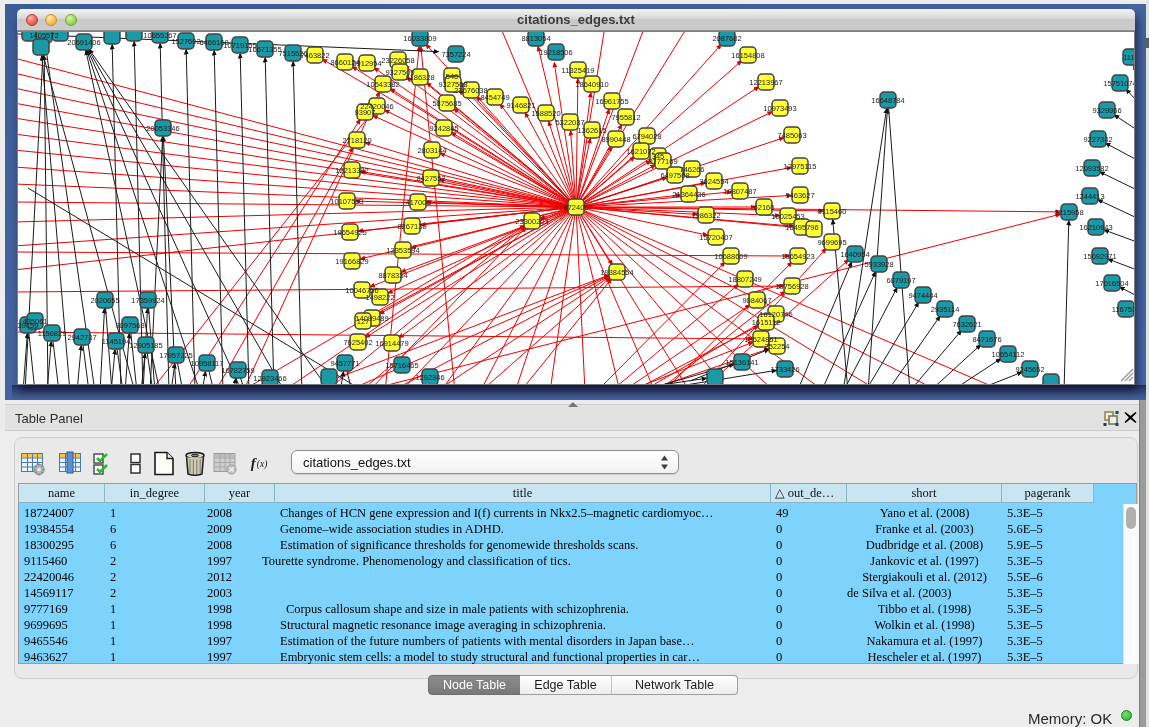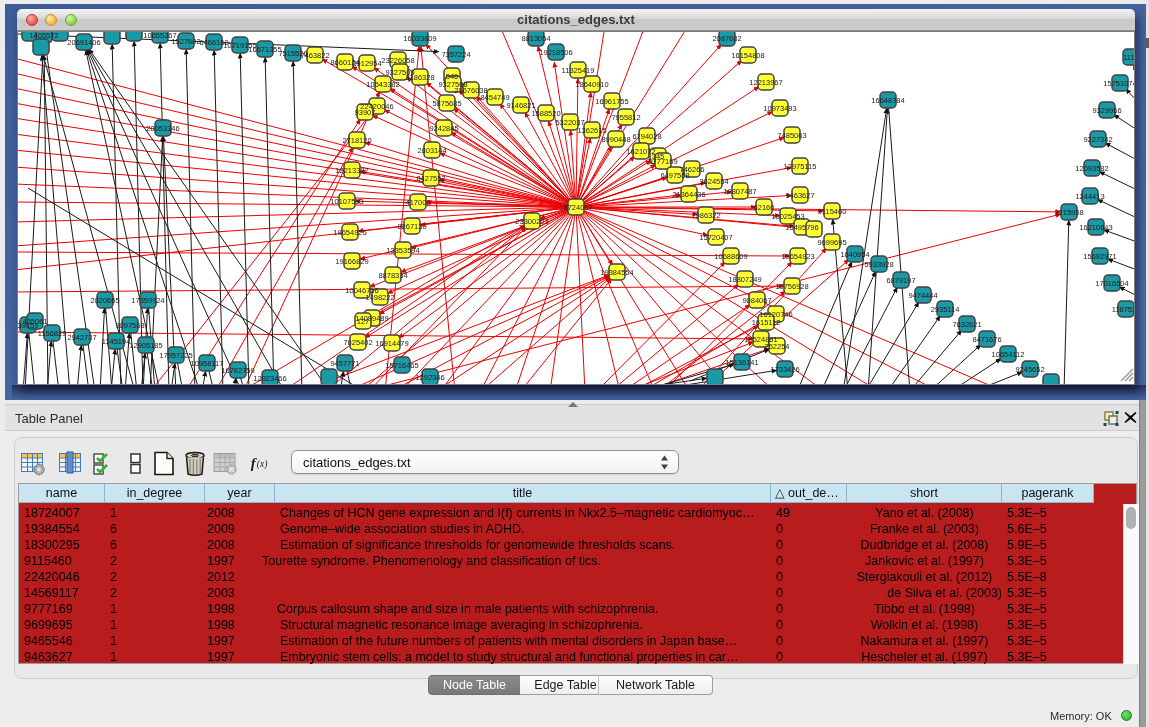--- a/index.html
+++ b/index.html
@@ -22,34 +22,34 @@
     border-top:1px solid #cdcdcd;border-bottom:1px solid #cdcdcd;box-sizing:border-box;}
   #tp-title{left:10px;top:6px;font-size:13px;color:#2e2e2e;}
   #tp-body{left:0px;top:431px;width:1149px;height:296px;background:#ededed;}
   #tp-box{left:14px;top:6px;width:1124px;height:242px;background:#e9e9e9;
     border:1px solid #cfcfcf;border-radius:8px;box-sizing:border-box;}
   .ticon{top:12px;width:26px;height:27px;}
   #combo{left:276px;top:12px;width:388px;height:24px;background:linear-gradient(#ffffff,#f2f2f2);border:1px solid #8f8f8f;
     border-radius:6px;box-sizing:border-box;box-shadow:0 1px 1px rgba(0,0,0,0.12);}
   #combo span{position:absolute;left:11px;top:4px;font-size:13px;color:#111;}
   
-  #tbl{left:3px;top:45px;width:1119px;height:181px;background:#b91c1c;border:1px solid #9c9c9c;box-sizing:border-box;}
+  #tbl{left:3px;top:45px;width:1119px;height:181px;background:#7dd3fc;border:1px solid #9c9c9c;box-sizing:border-box;font-family:Liberation Serif, serif;}
   .hd{top:0;height:19px;background:#c9e5f2;border-right:1px solid #8cb6ca;box-sizing:border-box;
       font-size:12.5px;color:#111;text-align:center;line-height:19px;border-bottom:1px solid #8cb6ca;}
   .row{height:16px;font-size:12.5px;color:#000;white-space:nowrap;}
   .c{position:absolute;top:0;overflow:hidden;}
   #vsb{left:1104px;top:20px;width:15px;height:160px;background:#fafafa;border-left:1px solid #e0e0e0;}
   #vsb div{position:absolute;left:2px;top:3px;width:10px;height:22px;border-radius:5px;background:#b0b0b0;}
   
   .tab{top:244px;height:20px;border:1px solid #9e9e9e;box-sizing:border-box;font-size:12.5px;
        text-align:center;line-height:18px;color:#1c1c1c;background:linear-gradient(#ffffff,#ededed);}
   #tab1{left:428px;width:93px;border-radius:4px 0 0 4px;background:linear-gradient(#8c8c8c,#787878);color:#fff;border-color:#6e6e6e;}
   #tab2{left:520px;width:92px;border-left:none;}
-  #tab3{left:598px;width:115px;border-radius:0 4px 4px 0;border-left:1px solid #c0c0c0;}
-  #memory{right:37px;top:710px;font-size:11px;color:#2a2a2a;}
+  #tab3{left:611px;width:127px;border-radius:0 4px 4px 0;border-left:1px solid #c0c0c0;}
+  #memory{right:37px;top:710px;font-size:15px;color:#2a2a2a;}
   #memdot{left:1121px;top:710px;width:11px;height:11px;border-radius:50%;
     background:radial-gradient(circle at 35% 30%,#6fe06f,#2eae2e);border:1px solid #1d7a1d;box-sizing:border-box;}
   #rstrip{left:1139px;top:400px;width:8px;height:327px;background:#9b9b9b;border-left:1px solid #7e7e7e;box-sizing:border-box;}
   #rstrip2{left:1146px;top:0px;width:3px;height:727px;background:#e2e2e2;}
   #notch{left:1146px;top:38px;width:3px;height:10px;background:#5d5d5d;}
 </style>
 </head>
 <body>
 <div class="abs" id="bluepane">
   <div class="abs" id="winshadow"></div>
@@ -674,35 +674,35 @@
 <span class="c" style="left:757px;width:70px">0</span>
 <span class="c" style="left:828px;width:155px;text-align:center">Jankovic et al. (1997)</span>
 <span class="c" style="left:988px;width:86px">5.3E–5</span>
 </div>
 <div class="abs row" style="top:86px;left:0;width:1103px;">
 <span class="c" style="left:5px;width:80px">22420046</span>
 <span class="c" style="left:91px;width:94px">2</span>
 <span class="c" style="left:188px;width:66px">2012</span>
 <span class="c" style="left:757px;width:70px">0</span>
 <span class="c" style="left:828px;width:155px;text-align:center">Stergiakouli et al. (2012)</span>
-<span class="c" style="left:988px;width:86px">5.5E–8</span>
+<span class="c" style="left:988px;width:86px">5.5E–6</span>
 </div>
 <div class="abs row" style="top:102px;left:0;width:1103px;">
 <span class="c" style="left:5px;width:80px">14569117</span>
 <span class="c" style="left:91px;width:94px">2</span>
 <span class="c" style="left:188px;width:66px">2003</span>
 <span class="c" style="left:757px;width:70px">0</span>
-<span class="c" style="left:828px;width:155px;text-align:right">de Silva et al. (2003)</span>
+<span class="c" style="left:828px;width:155px;text-align:left">de Silva et al. (2003)</span>
 <span class="c" style="left:988px;width:86px">5.3E–5</span>
 </div>
 <div class="abs row" style="top:118px;left:0;width:1103px;">
 <span class="c" style="left:5px;width:80px">9777169</span>
 <span class="c" style="left:91px;width:94px">1</span>
 <span class="c" style="left:188px;width:66px">1998</span>
-<span class="c" style="left:258px;width:490px">Corpus callosum shape and size in male patients with schizophrenia.</span>
+<span class="c" style="left:267px;width:490px">Corpus callosum shape and size in male patients with schizophrenia.</span>
 <span class="c" style="left:757px;width:70px">0</span>
 <span class="c" style="left:828px;width:155px;text-align:center">Tibbo et al. (1998)</span>
 <span class="c" style="left:988px;width:86px">5.3E–5</span>
 </div>
 <div class="abs row" style="top:134px;left:0;width:1103px;">
 <span class="c" style="left:5px;width:80px">9699695</span>
 <span class="c" style="left:91px;width:94px">1</span>
 <span class="c" style="left:188px;width:66px">1998</span>
 <span class="c" style="left:261px;width:490px">Structural magnetic resonance image averaging in schizophrenia.</span>
 <span class="c" style="left:757px;width:70px">0</span>

